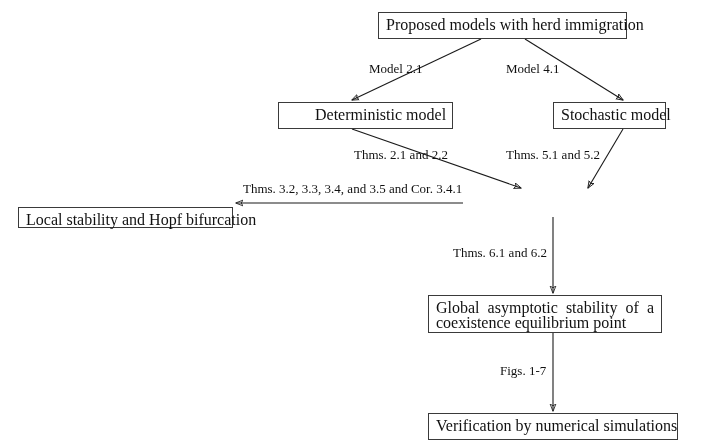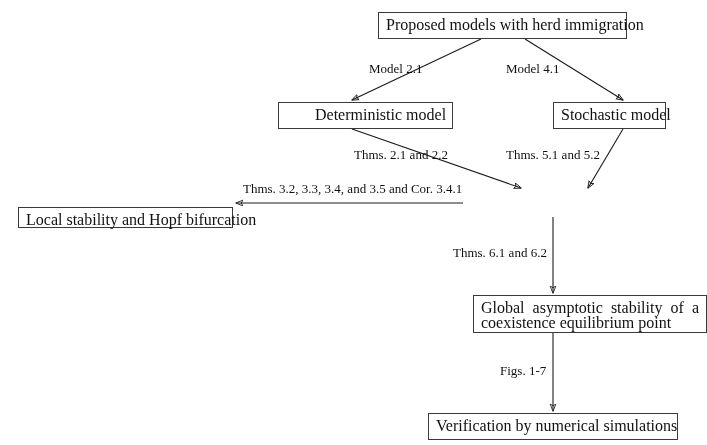--- a/index.html
+++ b/index.html
@@ -91,21 +91,21 @@
 
   <div class="node" style="left:553px; top:102px; width:113px; height:27px;">
     <span>Stochastic model</span>
   </div>
 
   <div class="node" style="left:18px; top:207px; width:215px; height:21px;">
     <span>Local stability and Hopf bifurcation</span>
   </div>
 
 
-  <div class="node wrap" style="left:428px; top:295px; width:234px; height:38px;margin-left:45px;">
+  <div class="node wrap" style="left:428px; top:295px; width:234px; height:38px;">
     <span>Global asymptotic stability of a coexistence equilibrium point</span>
   </div>
 
   <div class="node" style="left:428px; top:413px; width:250px; height:27px;">
     <span>Verification by numerical simulations</span>
   </div>
 
   <div class="edge-label" style="left:369px; top:62px;">
     <span>Model 2.1</span>
   </div>

